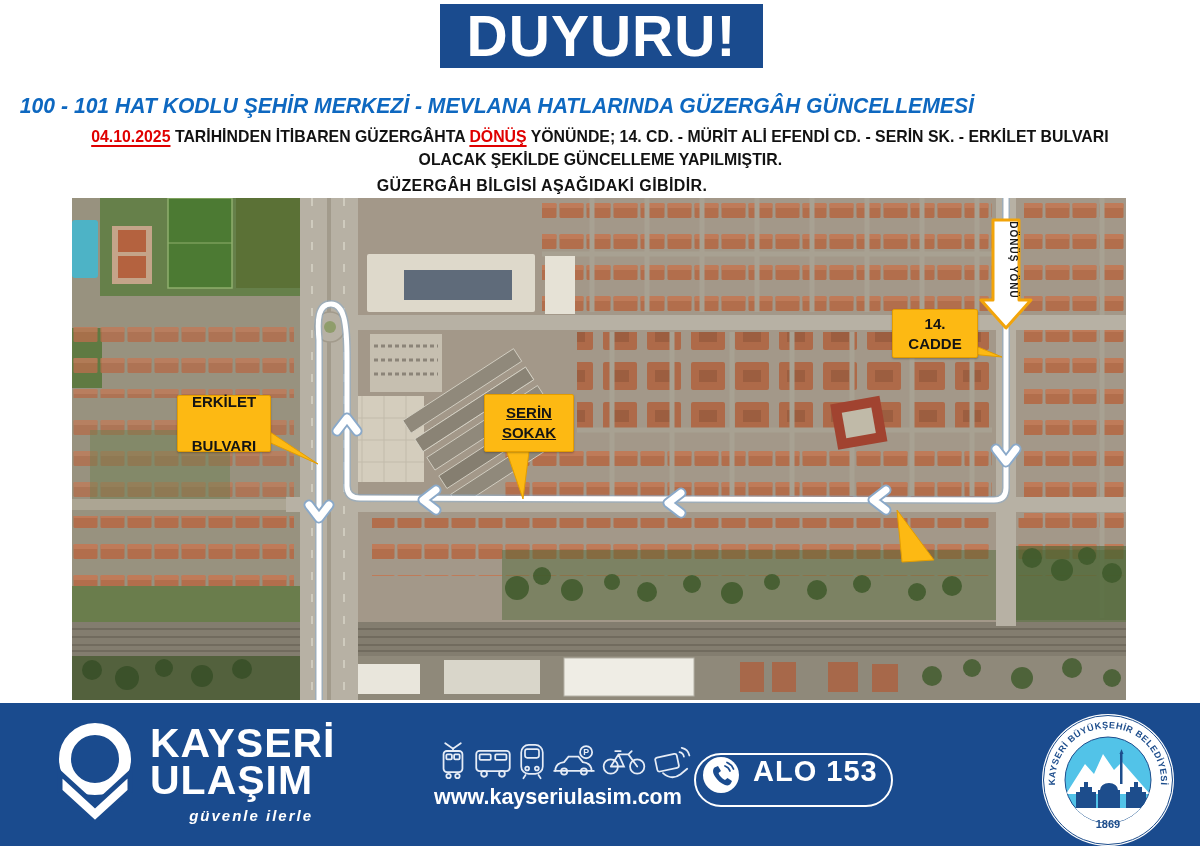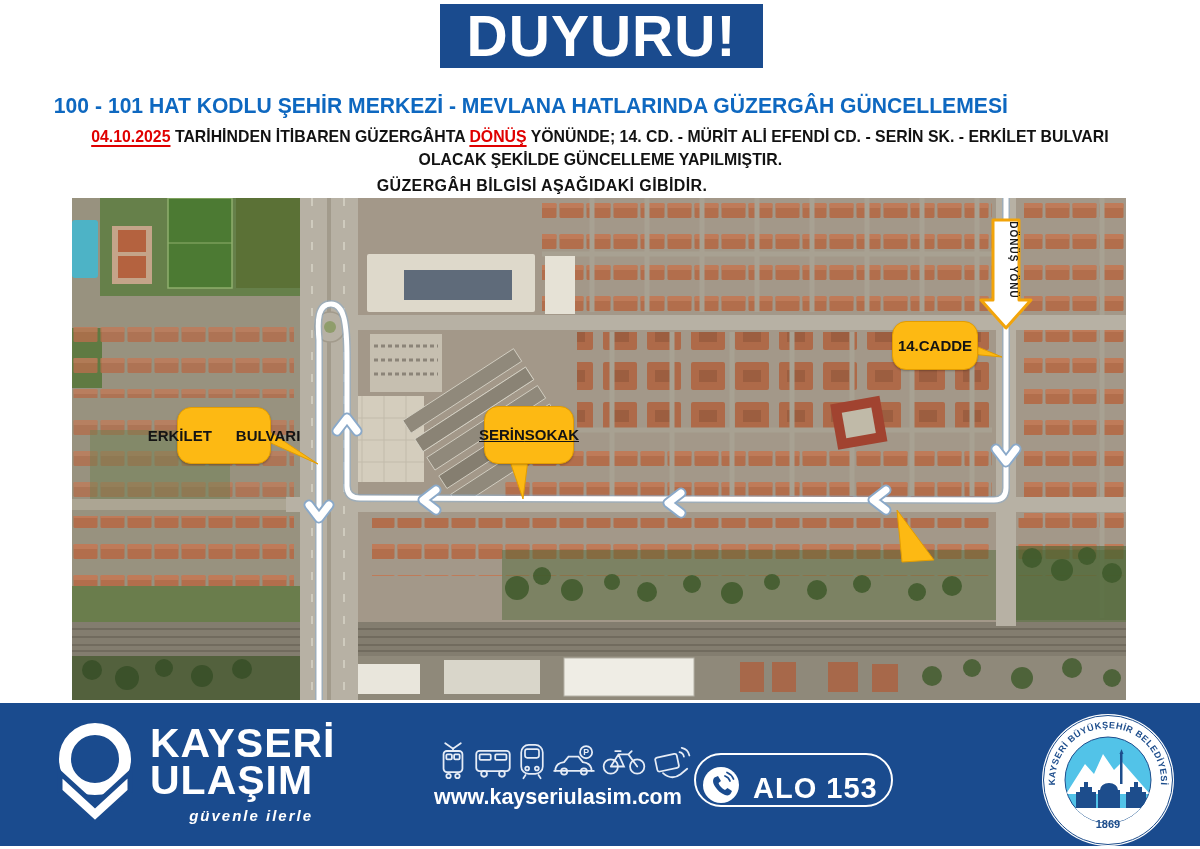--- a/index.html
+++ b/index.html
@@ -2,54 +2,54 @@
 <html><head>
 <meta charset="utf-8">
 <style>
   html,body{margin:0;padding:0;background:#fff;}
   .page{position:relative;width:1200px;height:849px;background:#fff;overflow:hidden;
         font-family:"Liberation Sans","DejaVu Sans",sans-serif;}
   
   .duyuru-box{position:absolute;left:440px;top:4px;width:323px;height:64px;background:#1a4b8e;
         display:flex;align-items:center;justify-content:center;}
   .duyuru-box span{color:#fff;font-size:57px;font-weight:bold;letter-spacing:1px;}
-  .headline{position:absolute;left:0;top:93px;width:1028px;text-align:right;color:#0e68c0;
-        font-size:22px;font-weight:bold;white-space:nowrap;}
+  .headline{position:absolute;left:0;top:93px;width:1028px;text-align:left;color:#0e68c0;
+        font-size:22px;font-weight:bold;white-space:nowrap;font-style:italic;}
   .squeeze{display:inline-block;transform:scaleX(.96);transform-origin:50% 50%;white-space:nowrap;}
   .notice-l1{position:absolute;left:0;top:127px;width:1200px;text-align:center;font-size:16.5px;
         font-weight:bold;color:#121212;white-space:nowrap;}
   .notice-l2{position:absolute;left:0;top:150px;width:1200px;text-align:center;font-size:16.5px;
         font-weight:bold;color:#121212;}
   .red-u{color:#e00000;text-decoration:underline;text-decoration-thickness:2px;text-underline-offset:3px;}
   .subheading{position:absolute;left:0;top:177px;width:1084px;text-align:center;font-size:16px;
         font-weight:bold;color:#121212;letter-spacing:.4px;}
   
   .map{position:absolute;left:72px;top:198px;width:1054px;height:502px;overflow:hidden;background:#a39889;}
   .map svg{position:absolute;left:0;top:0;}
-  .bubble{position:absolute;background:#fdb913;border:1px solid #e49d00;border-radius:14px;
-        display:flex;flex-direction:row;align-items:center;justify-content:center;
+  .bubble{position:absolute;background:#fdb913;border:1px solid #e49d00;border-radius:2px;
+        display:flex;flex-direction:column;align-items:center;justify-content:center;
         color:#141414;font-weight:bold;text-align:center;z-index:3;
-        box-shadow:0 1px 2px rgba(0,0,0,.25);margin-top:12px;}
+        box-shadow:0 1px 2px rgba(0,0,0,.25);}
   .bubble span{display:block;line-height:20px;}
   #b14{left:820px;top:111px;width:84px;height:47px;font-size:15px;}
   #bErk{left:105px;top:197px;width:92px;height:55px;font-size:15px;gap:24px;}
   #bSer{left:412px;top:196px;width:88px;height:56px;font-size:15px;text-decoration:underline;}
   #bMur{left:824px;top:359px;width:102px;height:70px;font-size:14.5px;}
   
   .footer{position:absolute;left:0;top:703px;width:1200px;height:143px;background:#1a4b8e;}
   .logo{position:absolute;left:48px;top:14px;}
   .brand{position:absolute;left:150px;top:22px;color:#fff;font-weight:bold;line-height:37px;
         font-size:41px;letter-spacing:1px;}
   .slogan{position:absolute;left:150px;top:104px;width:163px;text-align:right;color:#fff;
         font-style:italic;font-size:15px;font-weight:bold;letter-spacing:2px;}
   .icons-row{position:absolute;left:438px;top:38px;display:flex;gap:6px;align-items:flex-end;}
   .website{position:absolute;left:428px;top:82px;width:260px;text-align:center;color:#fff;
         font-size:21.5px;font-weight:bold;}
   .alo-pill{position:absolute;left:694px;top:50px;width:199px;height:54px;border:2.5px solid #fff;
-        border-radius:28px;box-sizing:border-box;display:flex;align-items:flex-end;}
+        border-radius:28px;box-sizing:border-box;display:flex;align-items:flex-start;}
   .alo-pill .txt{color:#fff;font-size:29px;font-weight:bold;letter-spacing:1px;margin-left:12px;}
   .seal{position:absolute;left:1040px;top:9px;}
 </style>
 </head>
 <body>
 
 <div class="page">
 
   <div class="duyuru-box">
     <span>DUYURU!</span>

